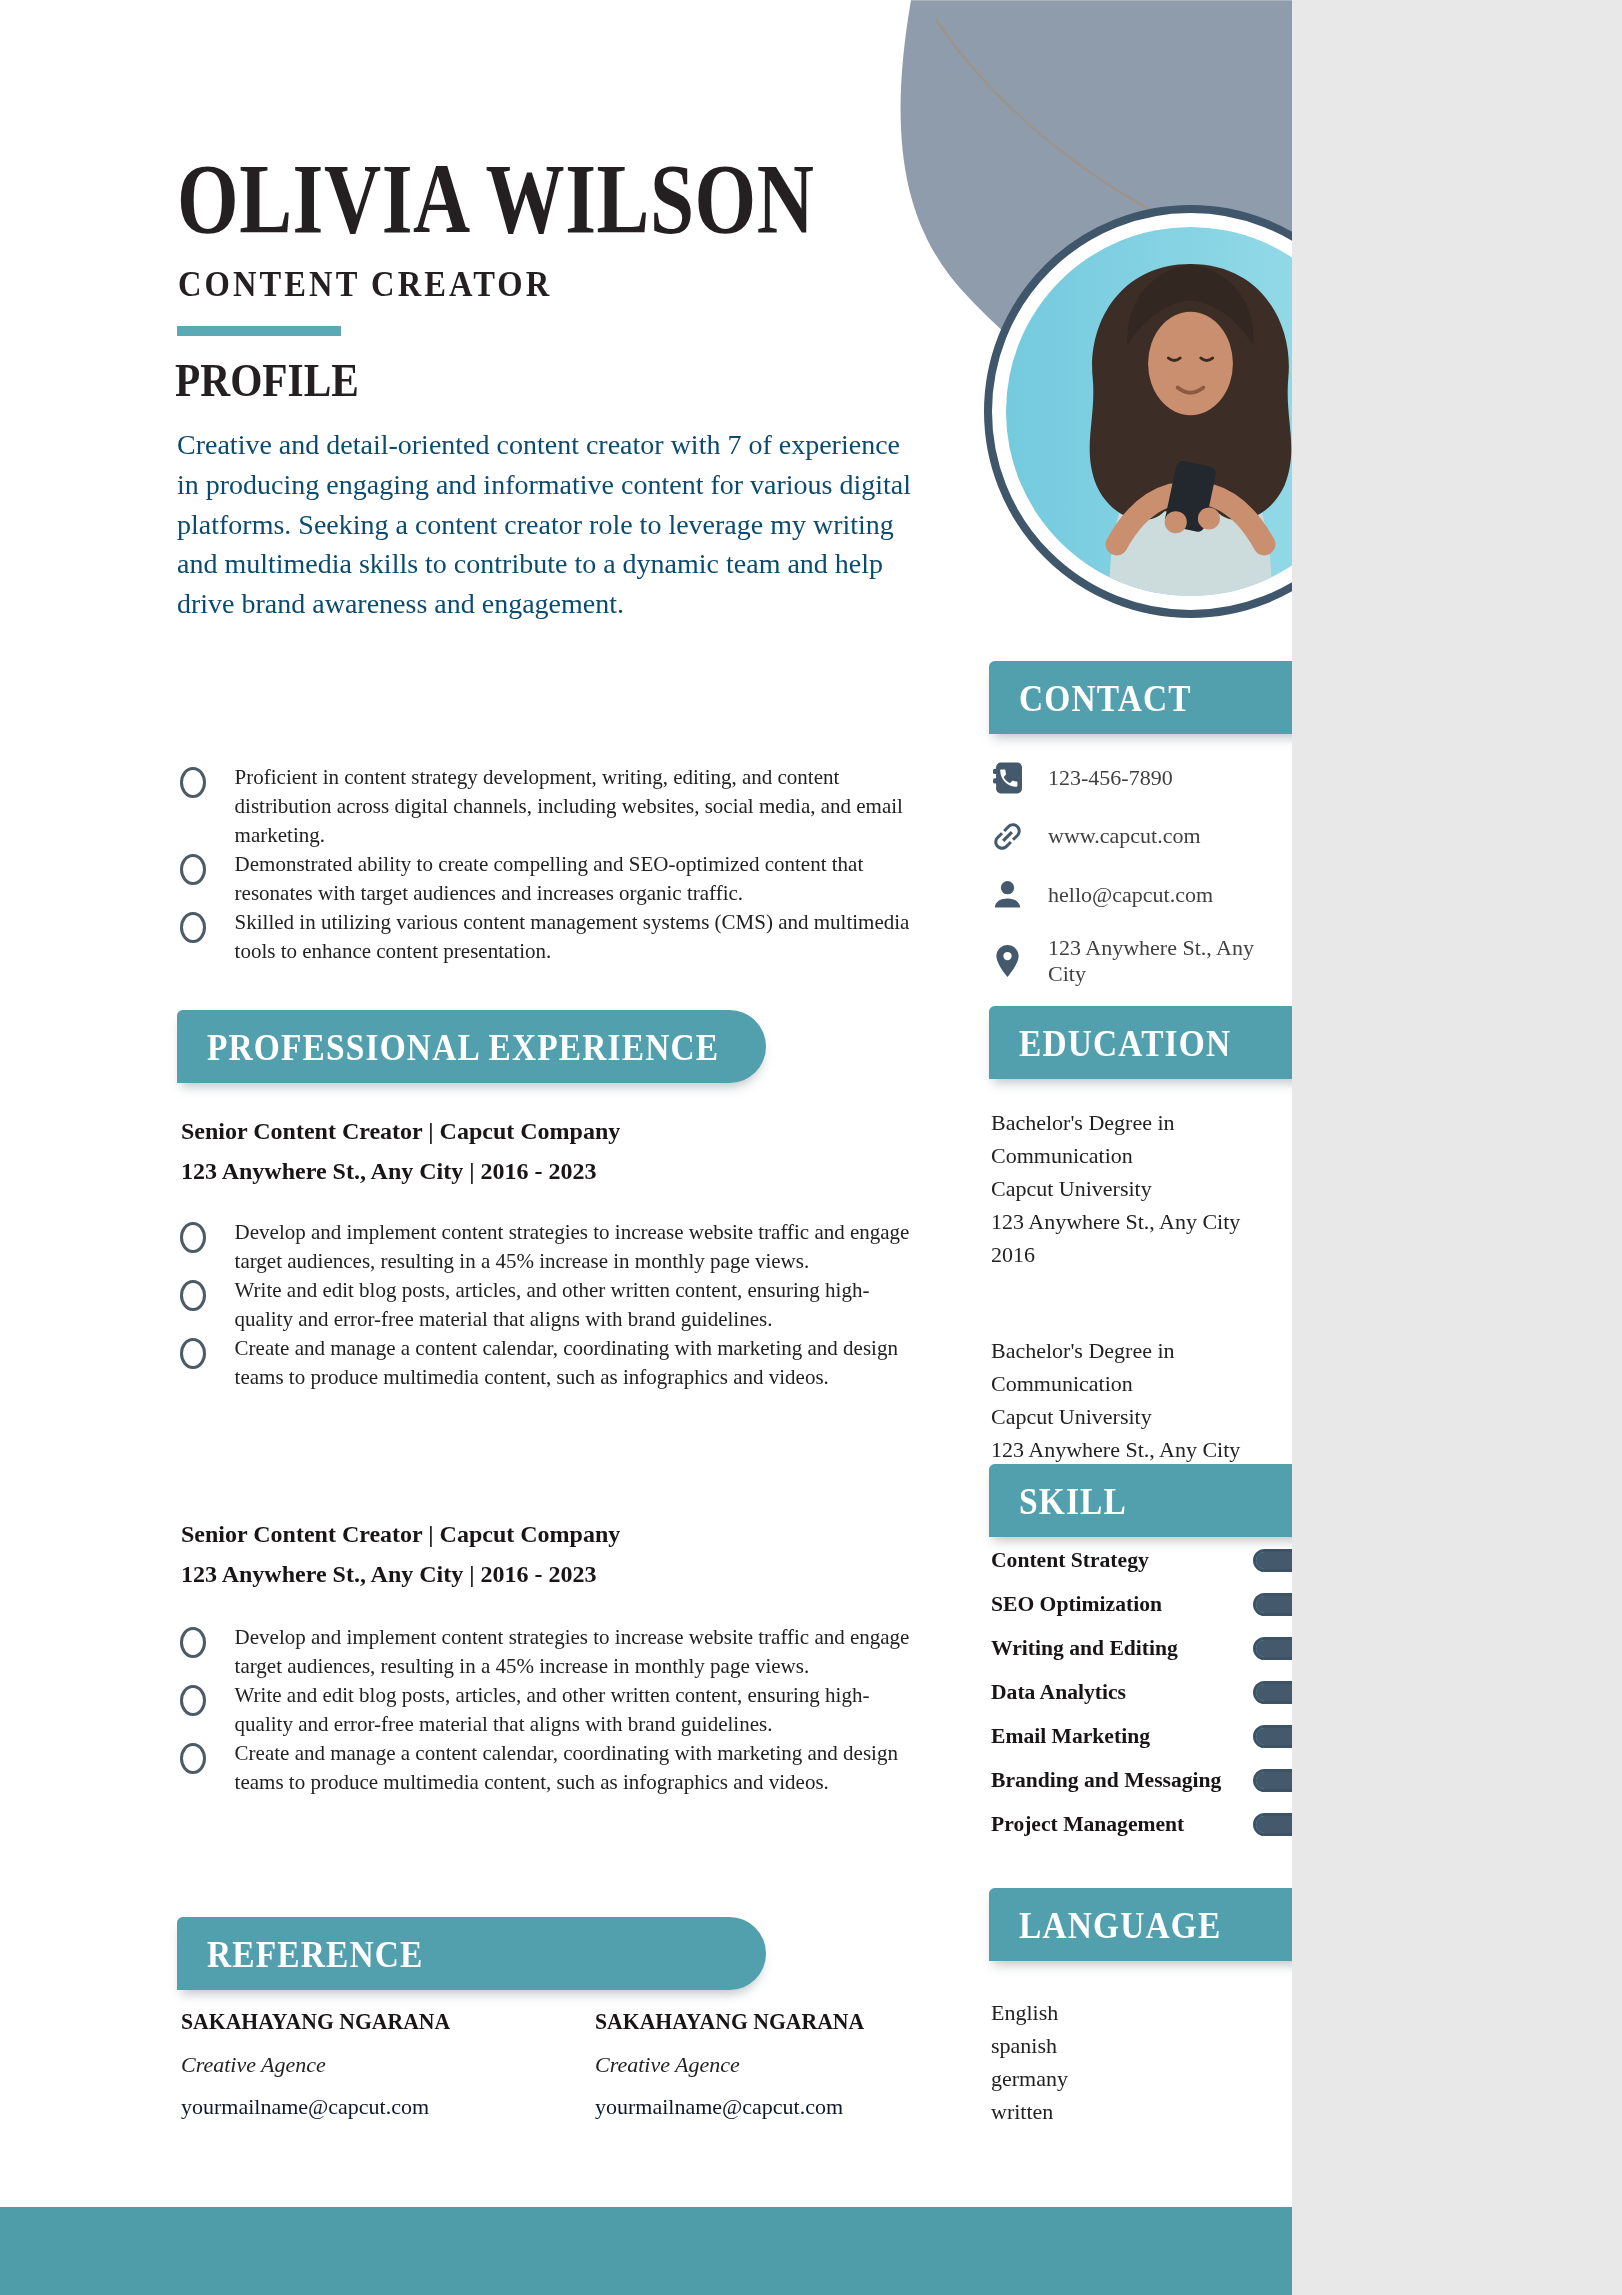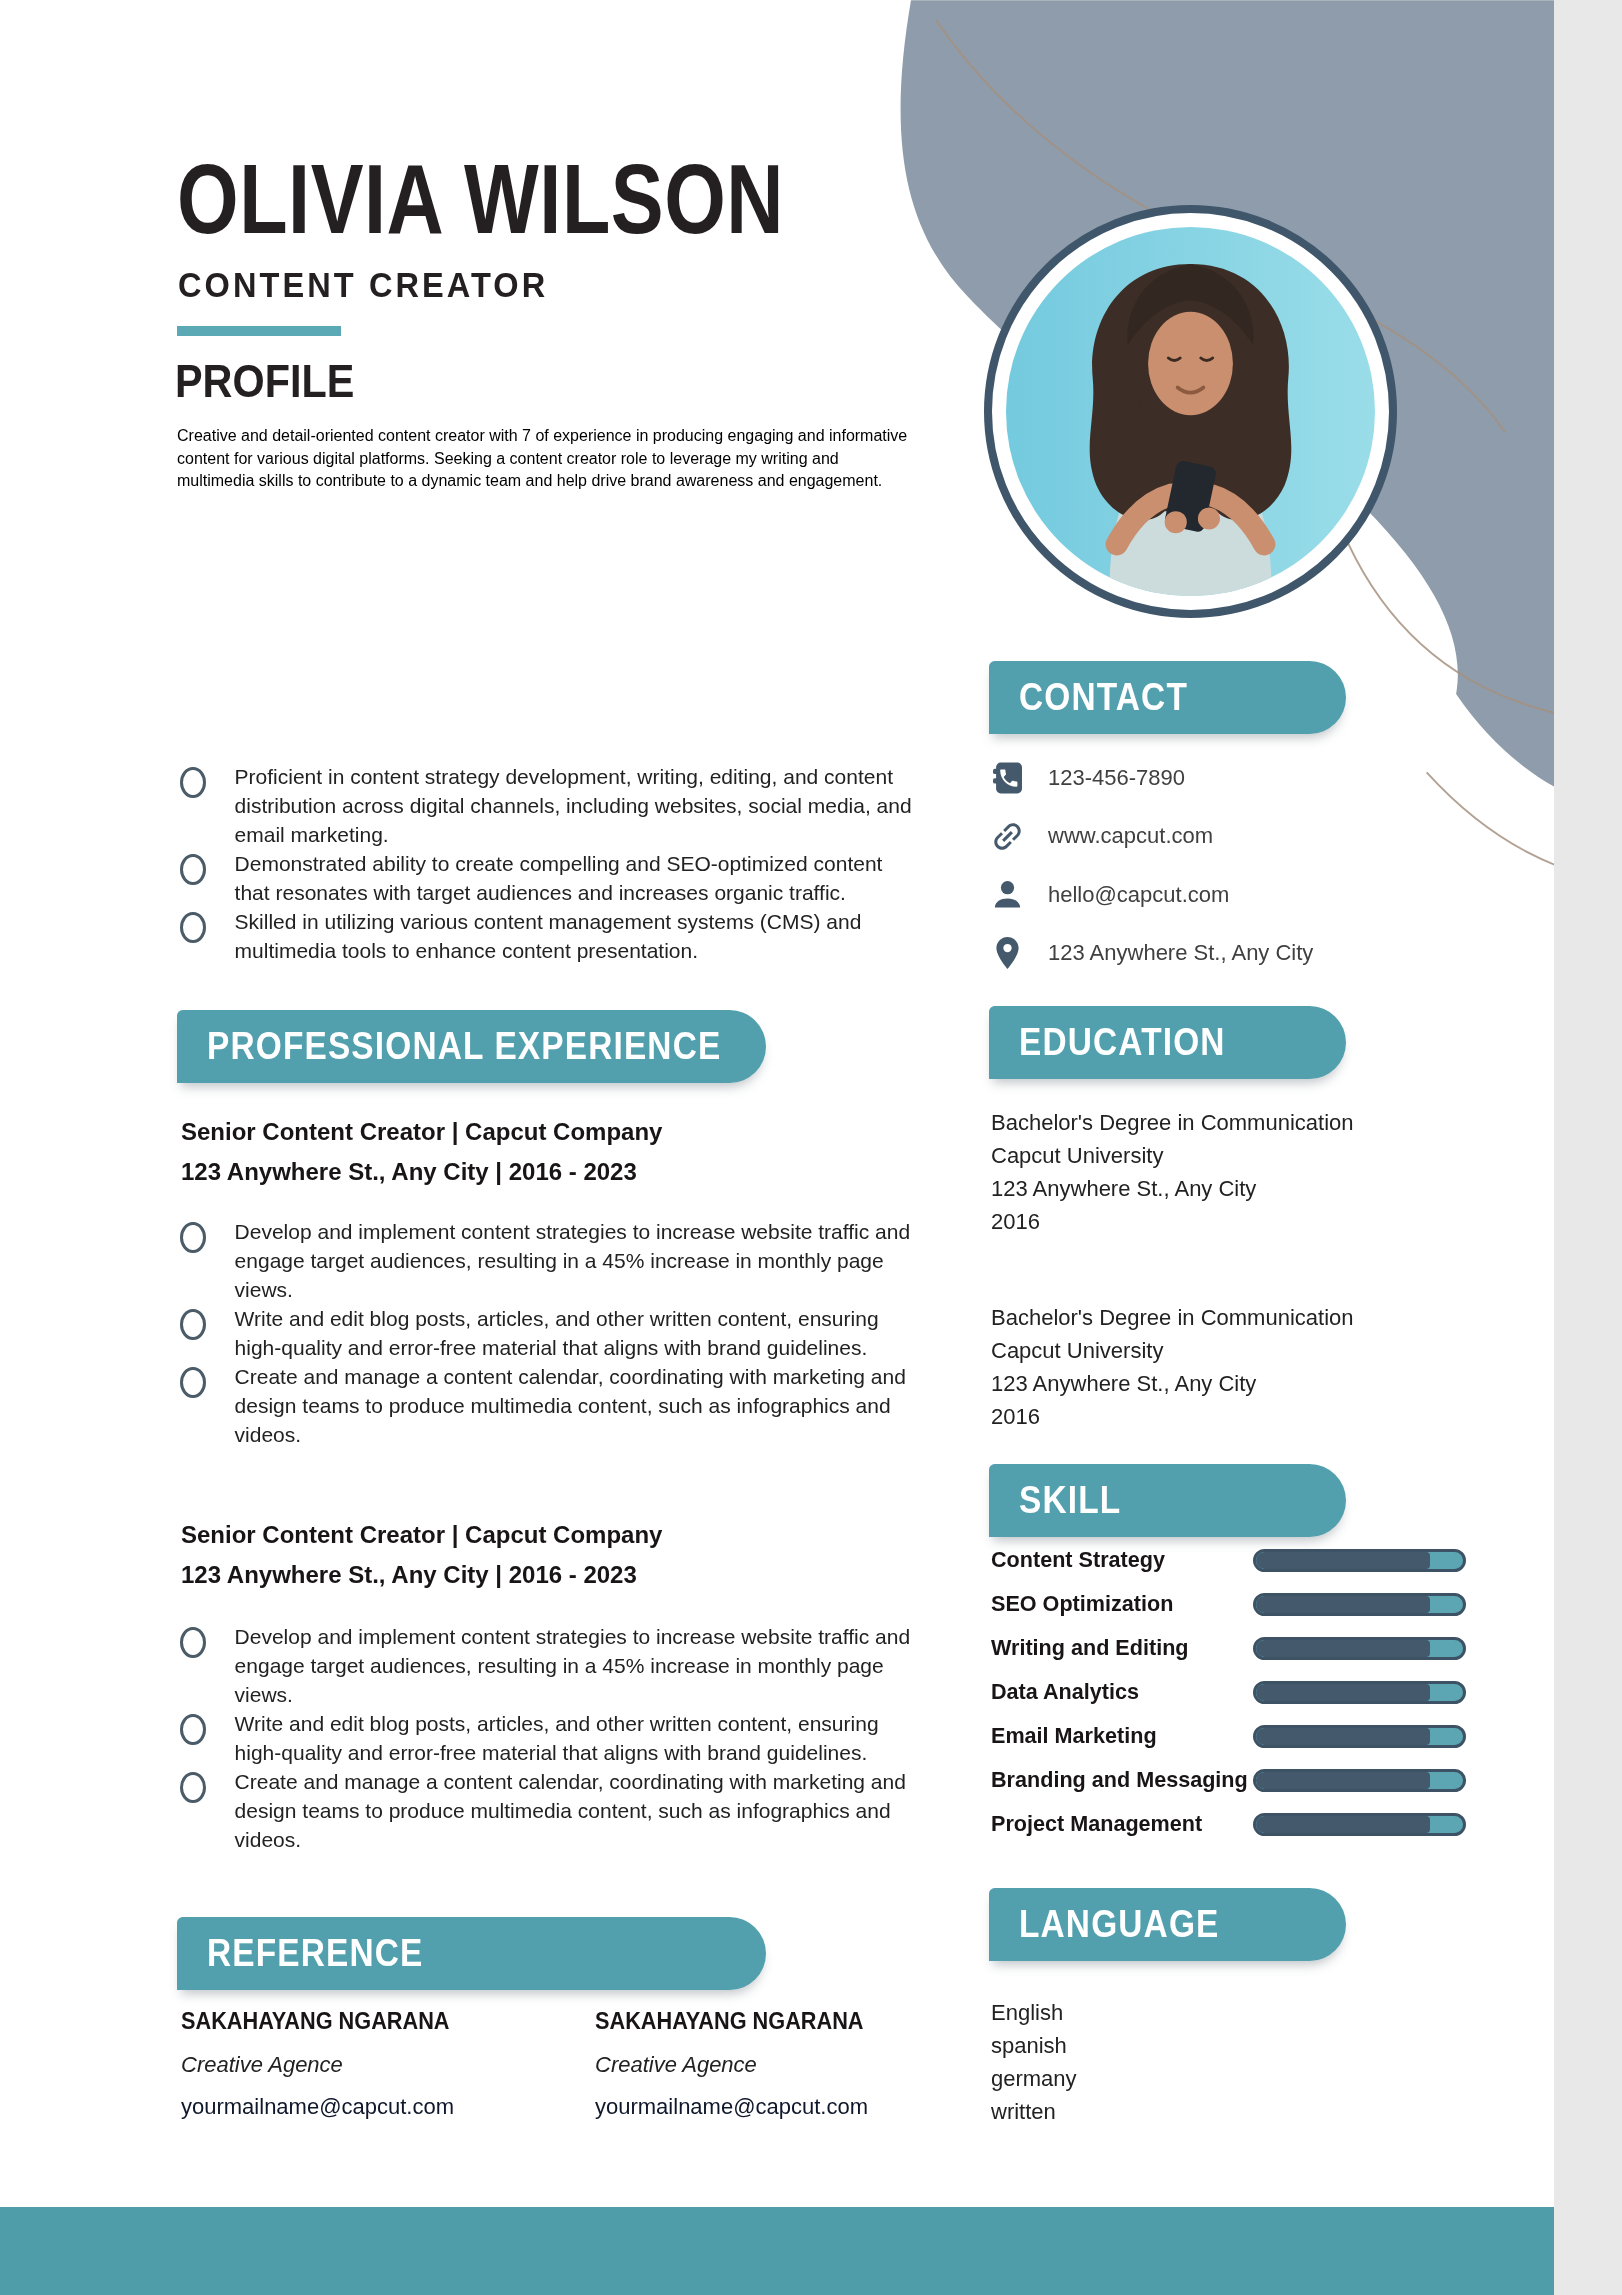--- a/index.html
+++ b/index.html
@@ -1,36 +1,36 @@
 <!DOCTYPE html>
 <html style="font-size:10.5px"><head>
 <meta charset="utf-8">
 <style>
   html,body{margin:0;padding:0;background:#e8e8e8;}
-  .page{position:relative;width:1554px;height:2295px;background:#ffffff;overflow:hidden;
-        font-family:Liberation Sans, sans-serif;color:#1f1f1f;}
+  .page{position:relative;width:1292px;height:2295px;background:#ffffff;overflow:hidden;
+        font-family:Liberation Serif, serif;color:#1f1f1f;}
   .abs{position:absolute;}
 
   
   .art{position:absolute;left:0;top:0;width:1623px;height:982px;pointer-events:none;}
 
   
   .photo-ring{position:absolute;left:984px;top:205px;width:397px;height:397px;border:8.5px solid #3f566b;
               border-radius:50%;background:#ffffff;}
   .photo-disk{position:absolute;left:13.7px;top:13.7px;width:369px;height:369px;border-radius:50%;overflow:hidden;}
 
   
   .name{font-size:99px;font-weight:bold;color:#241f20;line-height:1;white-space:nowrap;
         transform:scaleX(.80);transform-origin:left top;letter-spacing:0.7px;}
   .subtitle{font-size:35px;font-weight:bold;color:#241f20;letter-spacing:3.3px;white-space:nowrap;
         transform:scaleX(.93);transform-origin:left top;}
   .underline{background:#5aa9b4;width:164px;height:9.8px;}
   .profile-h{font-size:47px;font-weight:bold;color:#241f20;white-space:nowrap;
         transform:scaleX(.88);transform-origin:left top;}
-  .profile-p{font-size:16px;line-height:1.42;width:736px;color:#000000;}
+  .profile-p{font-size:28px;line-height:1.42;width:736px;color:#0c4a6e;}
 
   
   .banner{background:#52a0ad;height:73px;border-radius:6.5px 42px 42px 0;display:flex;align-items:center;
           padding-left:30px;box-shadow:0 7.9px 10.5px -3.9px rgba(95,105,115,.38);}
   .banner span{color:#fff;font-size:38px;font-weight:bold;letter-spacing:1.3px;white-space:nowrap;
           transform:scaleX(.88);transform-origin:left center;}
   .banner.w-left{width:559px;}
   .banner.w-right{width:327px;}
 
   

